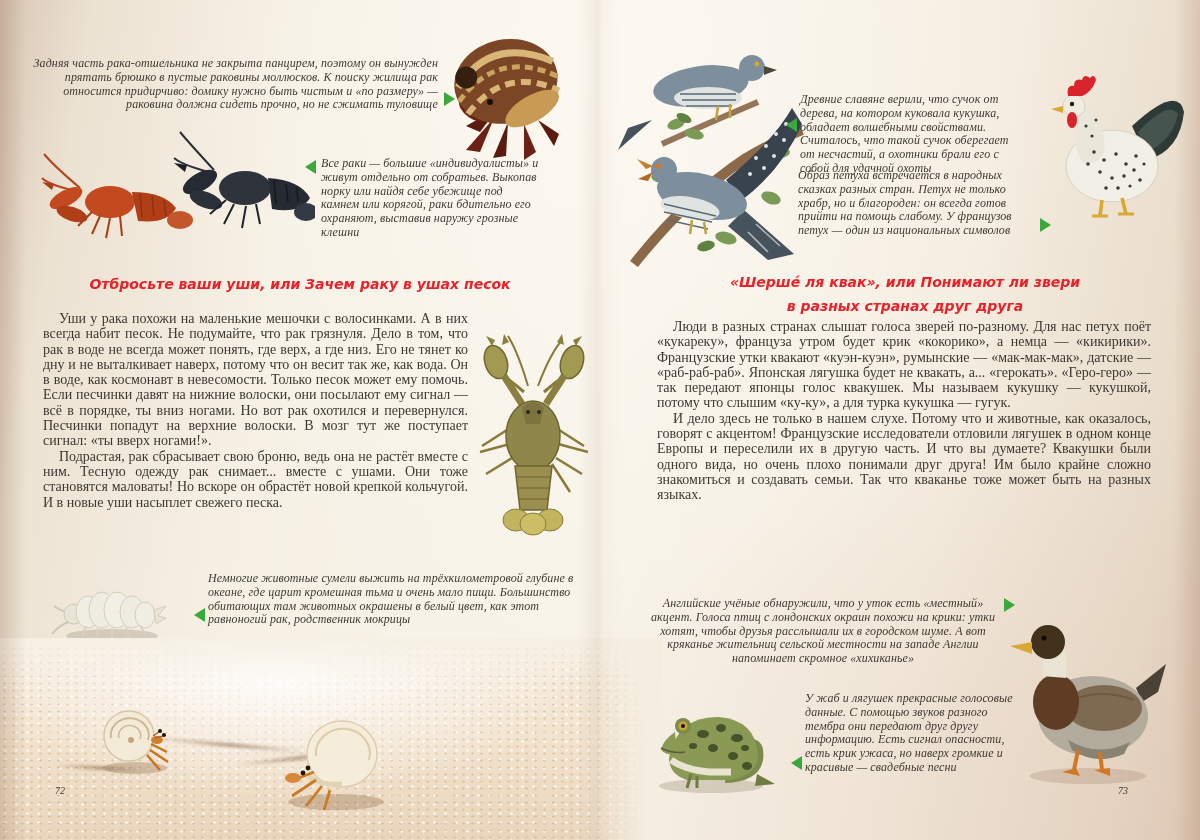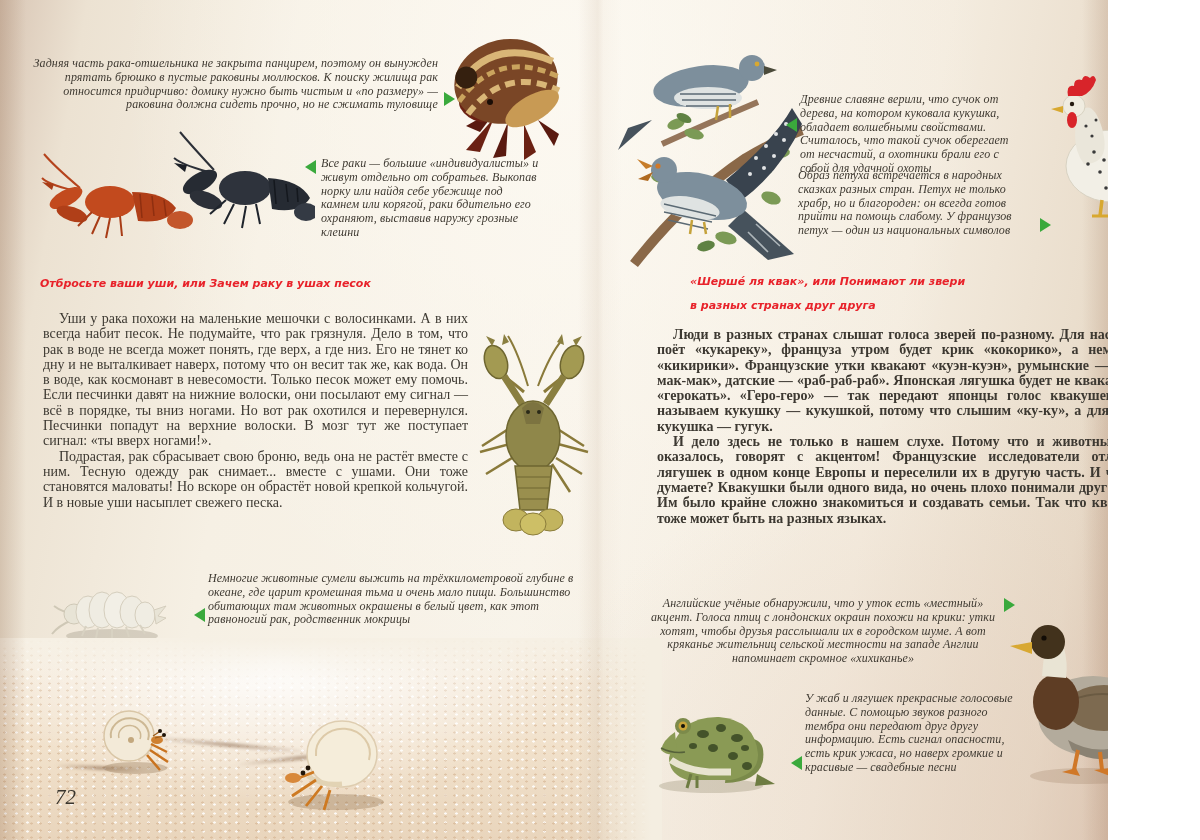--- a/index.html
+++ b/index.html
@@ -1,42 +1,42 @@
 <!DOCTYPE html>
 <html><head>
 <meta charset="utf-8">
 <style>
   html,body{margin:0;padding:0;}
   .spread{
-    position:relative;width:1108px;height:840px;overflow:hidden;
+    position:relative;width:1200px;height:840px;overflow:hidden;
     font-family:"Liberation Serif",serif;
     background:
       radial-gradient(ellipse at 100% 100%, rgba(226,203,185,.55), rgba(226,203,185,0) 38%),
       radial-gradient(ellipse at 50% 8%, rgba(253,250,243,.8), rgba(253,250,243,0) 55%),
       linear-gradient(100deg,#d8c5b4 0%,#ece2d2 7%,#f6f0e4 24%,#f8f3e9 50%,#f4ecdf 76%,#e8dbc9 93%,#d8c3af 100%);
   }
   .abs{position:absolute;}
   .cap{
     position:absolute;font-style:italic;font-size:12px;line-height:13.8px;
     color:#3f3a32;letter-spacing:.1px;
   }
   .body-text{
     position:absolute;font-size:14px;line-height:15.3px;color:#3c3831;
     text-align:justify;
   }
   .body-text p{margin:0;text-indent:16px;}
   .head{
     position:absolute;font-family:"DejaVu Sans",sans-serif;font-weight:700;font-style:italic;
-    color:#e8222a;font-size:11px;line-height:24px;
+    color:#e8222a;font-size:14px;line-height:24px;text-align:center;
   }
   .nowrap{white-space:nowrap;}
   .arr{position:absolute;width:0;height:0;border-top:7px solid transparent;border-bottom:7px solid transparent;}
   .arr.r{border-left:11px solid #3aa93c;}
   .arr.l{border-right:11px solid #3aa93c;}
-  .pagenum{position:absolute;font-style:italic;font-size:21px;color:#3a362e;text-align:right;}
+  .pagenum{position:absolute;font-style:italic;font-size:10px;color:#3a362e;text-align:right;}
   .fold{position:absolute;left:578px;top:0;width:44px;height:840px;
     background:linear-gradient(90deg,rgba(150,110,75,0) 0%,rgba(150,110,75,.10) 45%,rgba(170,130,95,.04) 58%,rgba(150,110,75,0) 100%);}
   .edge-l{position:absolute;left:0;top:0;width:26px;height:840px;
     background:linear-gradient(90deg,rgba(140,100,70,.25),rgba(140,100,70,0));}
   .edge-r{position:absolute;right:0;top:0;width:26px;height:840px;
     background:linear-gradient(270deg,rgba(150,105,75,.22),rgba(150,105,75,0));}
   .photo{
     position:absolute;left:0;top:638px;width:662px;height:202px;
     background-image:
       radial-gradient(ellipse at 42% 12%, rgba(255,255,255,.95), rgba(255,255,255,0) 55%),
@@ -282,21 +282,21 @@
   </svg>
 
   <div class="cap" style="left:798px;top:169px;width:238px;text-align:left;">Образ петуха встречается в народных сказках разных стран. Петух не только храбр, но и благороден: он всегда готов прийти на помощь слабому. У французов петух — один из национальных символов</div>
   <span class="arr r" style="left:1040px;top:218px;"></span>
 
   <div class="head" style="left:690px;top:270px;width:430px;">
     <span style="display:block;">«Шерше́ ля квак», или Понимают ли звери</span>
     <span style="display:block;">в разных странах друг друга</span>
   </div>
 
-  <div class="body-text" style="left:657px;top:327px;width:494px;font-weight:bold;">
+  <div class="body-text" style="left:657px;top:319px;width:494px;">
     <p>Люди в разных странах слышат голоса зверей по-разному. Для нас петух поёт «кукареку», француза утром будет крик «кокорико», а немца — «кикирики». Французские утки квакают «куэн-куэн», румынские — «мак-мак-мак», датские — «раб-раб-раб». Японская лягушка будет не квакать, а... «герокать». «Геро-геро» — так передают японцы голос квакушек. Мы называем кукушку — кукушкой, потому что слышим «ку-ку», а для турка кукушка — гугук.</p>
     <p>И дело здесь не только в нашем слухе. Потому что и животные, как оказалось, говорят с акцентом! Французские исследователи отловили лягушек в одном конце Европы и переселили их в другую часть. И что вы думаете? Квакушки были одного вида, но очень плохо понимали друг друга! Им было крайне сложно знакомиться и создавать семьи. Так что кваканье тоже может быть на разных языках.</p>
   </div>
 
   <div class="cap" style="left:645px;top:597px;width:356px;text-align:center;">Английские учёные обнаружили, что у уток есть «местный» акцент. Голоса птиц с лондонских окраин похожи на крики: утки хотят, чтобы друзья расслышали их в городском шуме. А вот кряканье жительниц сельской местности на западе Англии напоминает скромное «хихиканье»</div>
   <span class="arr r" style="left:1004px;top:598px;"></span>
 
   <svg class="abs" style="left:1008px;top:590px;" width="160" height="198" viewBox="0 0 160 198">
     <ellipse cx="80" cy="186" rx="58" ry="8" fill="rgba(150,120,90,.25)"></ellipse>
     <path d="M128 98 L158 74 L150 102 L134 112 Z" fill="#4a4236"></path>

